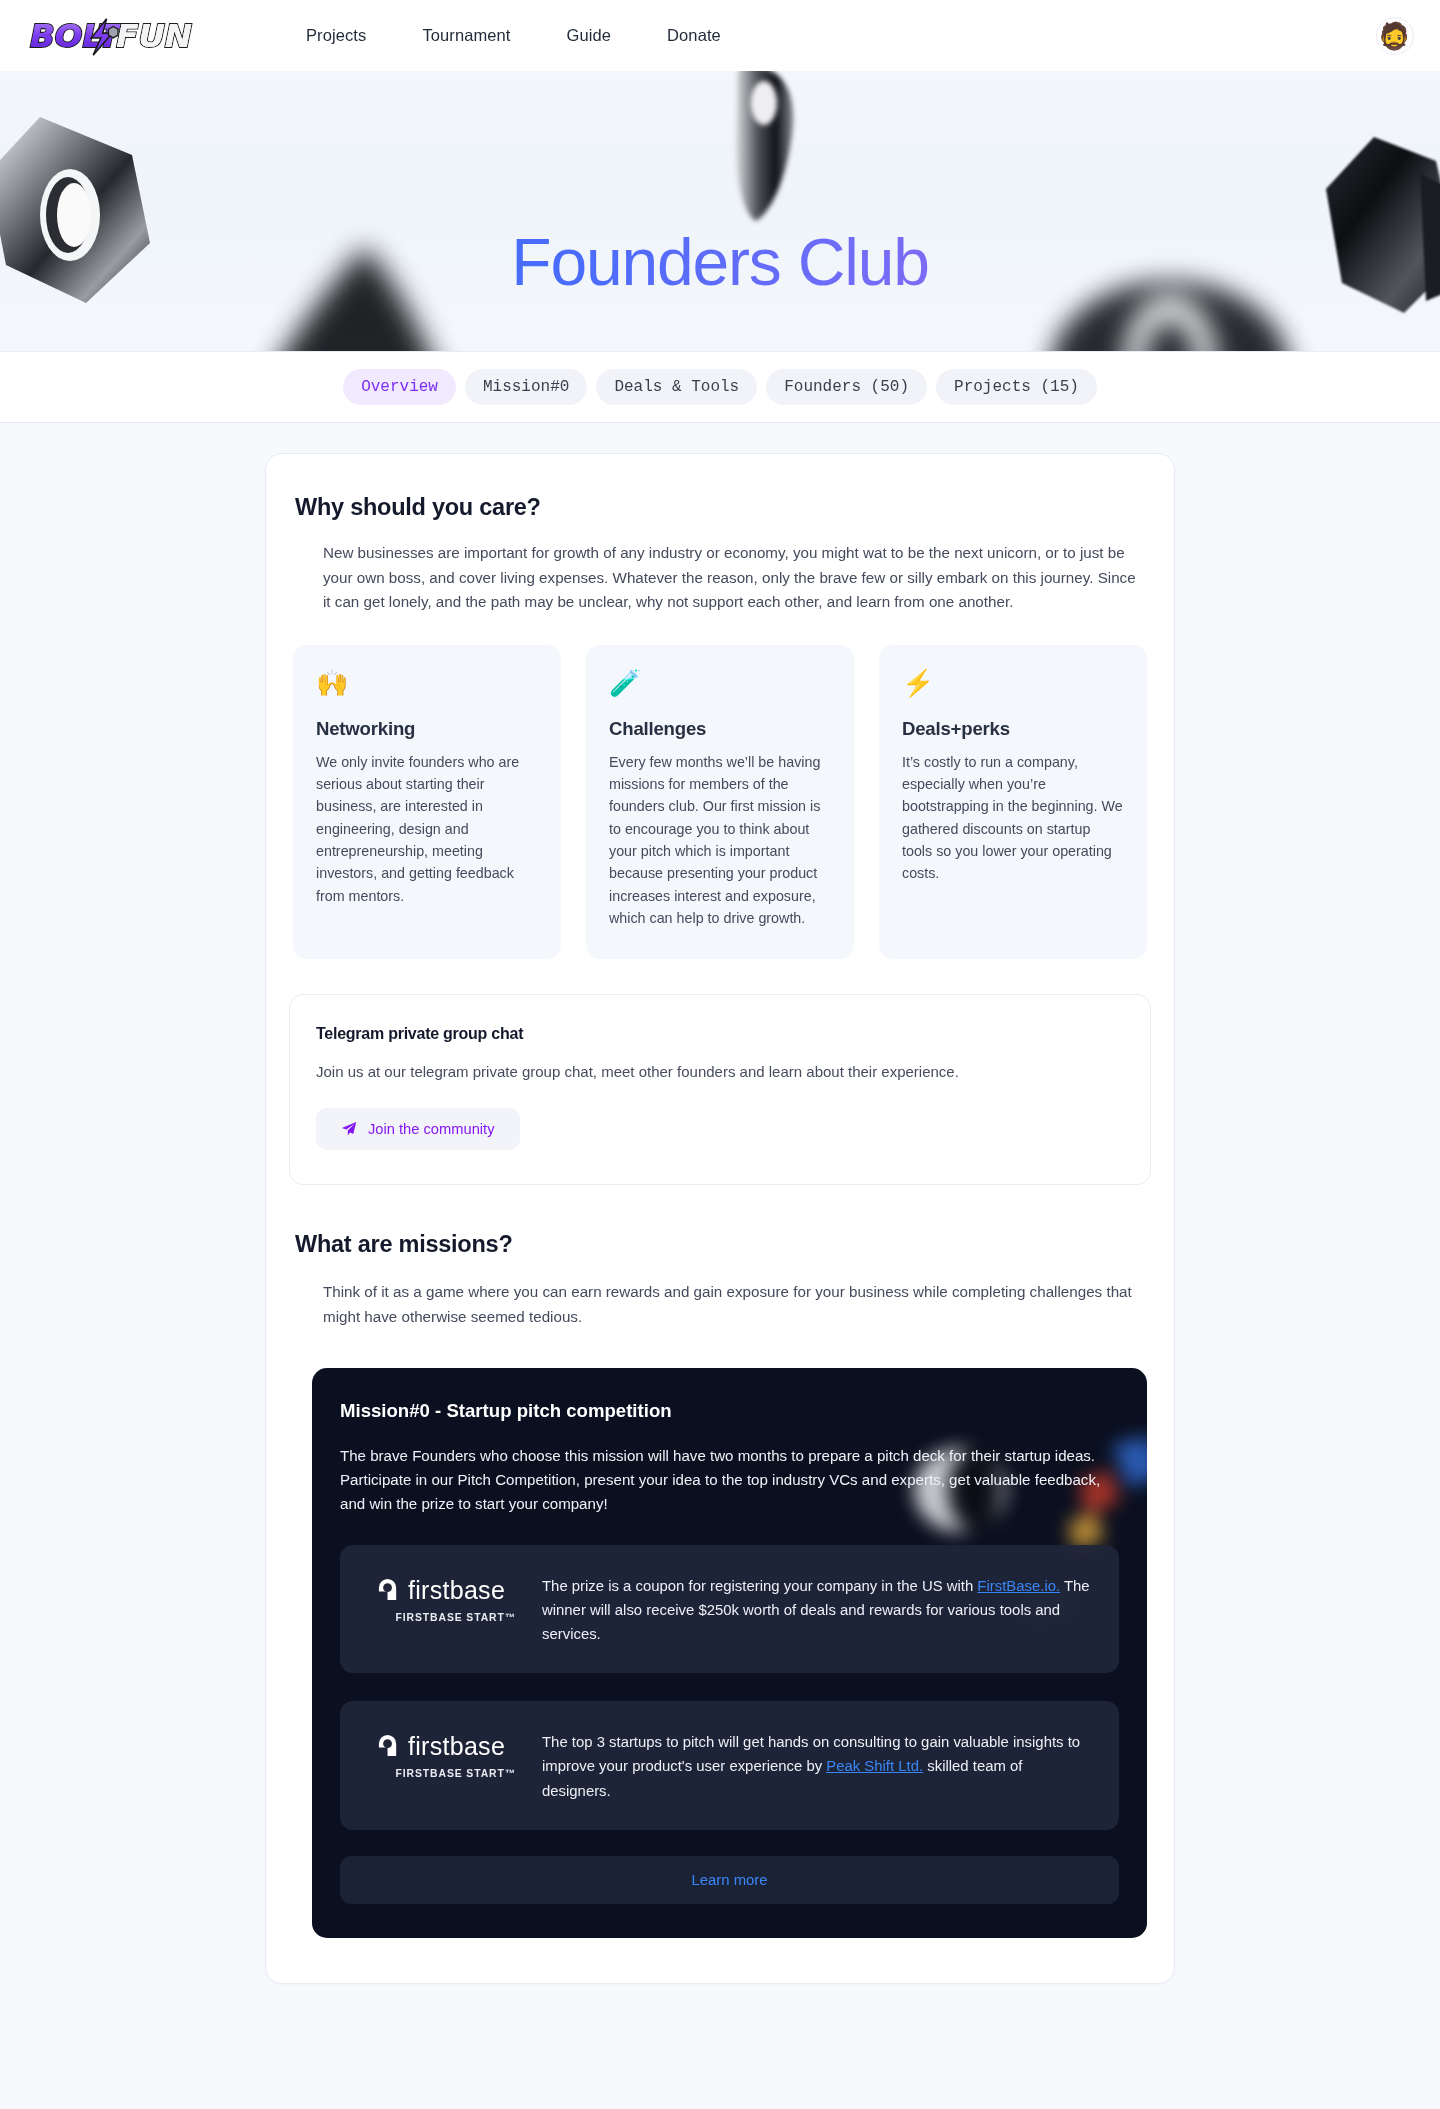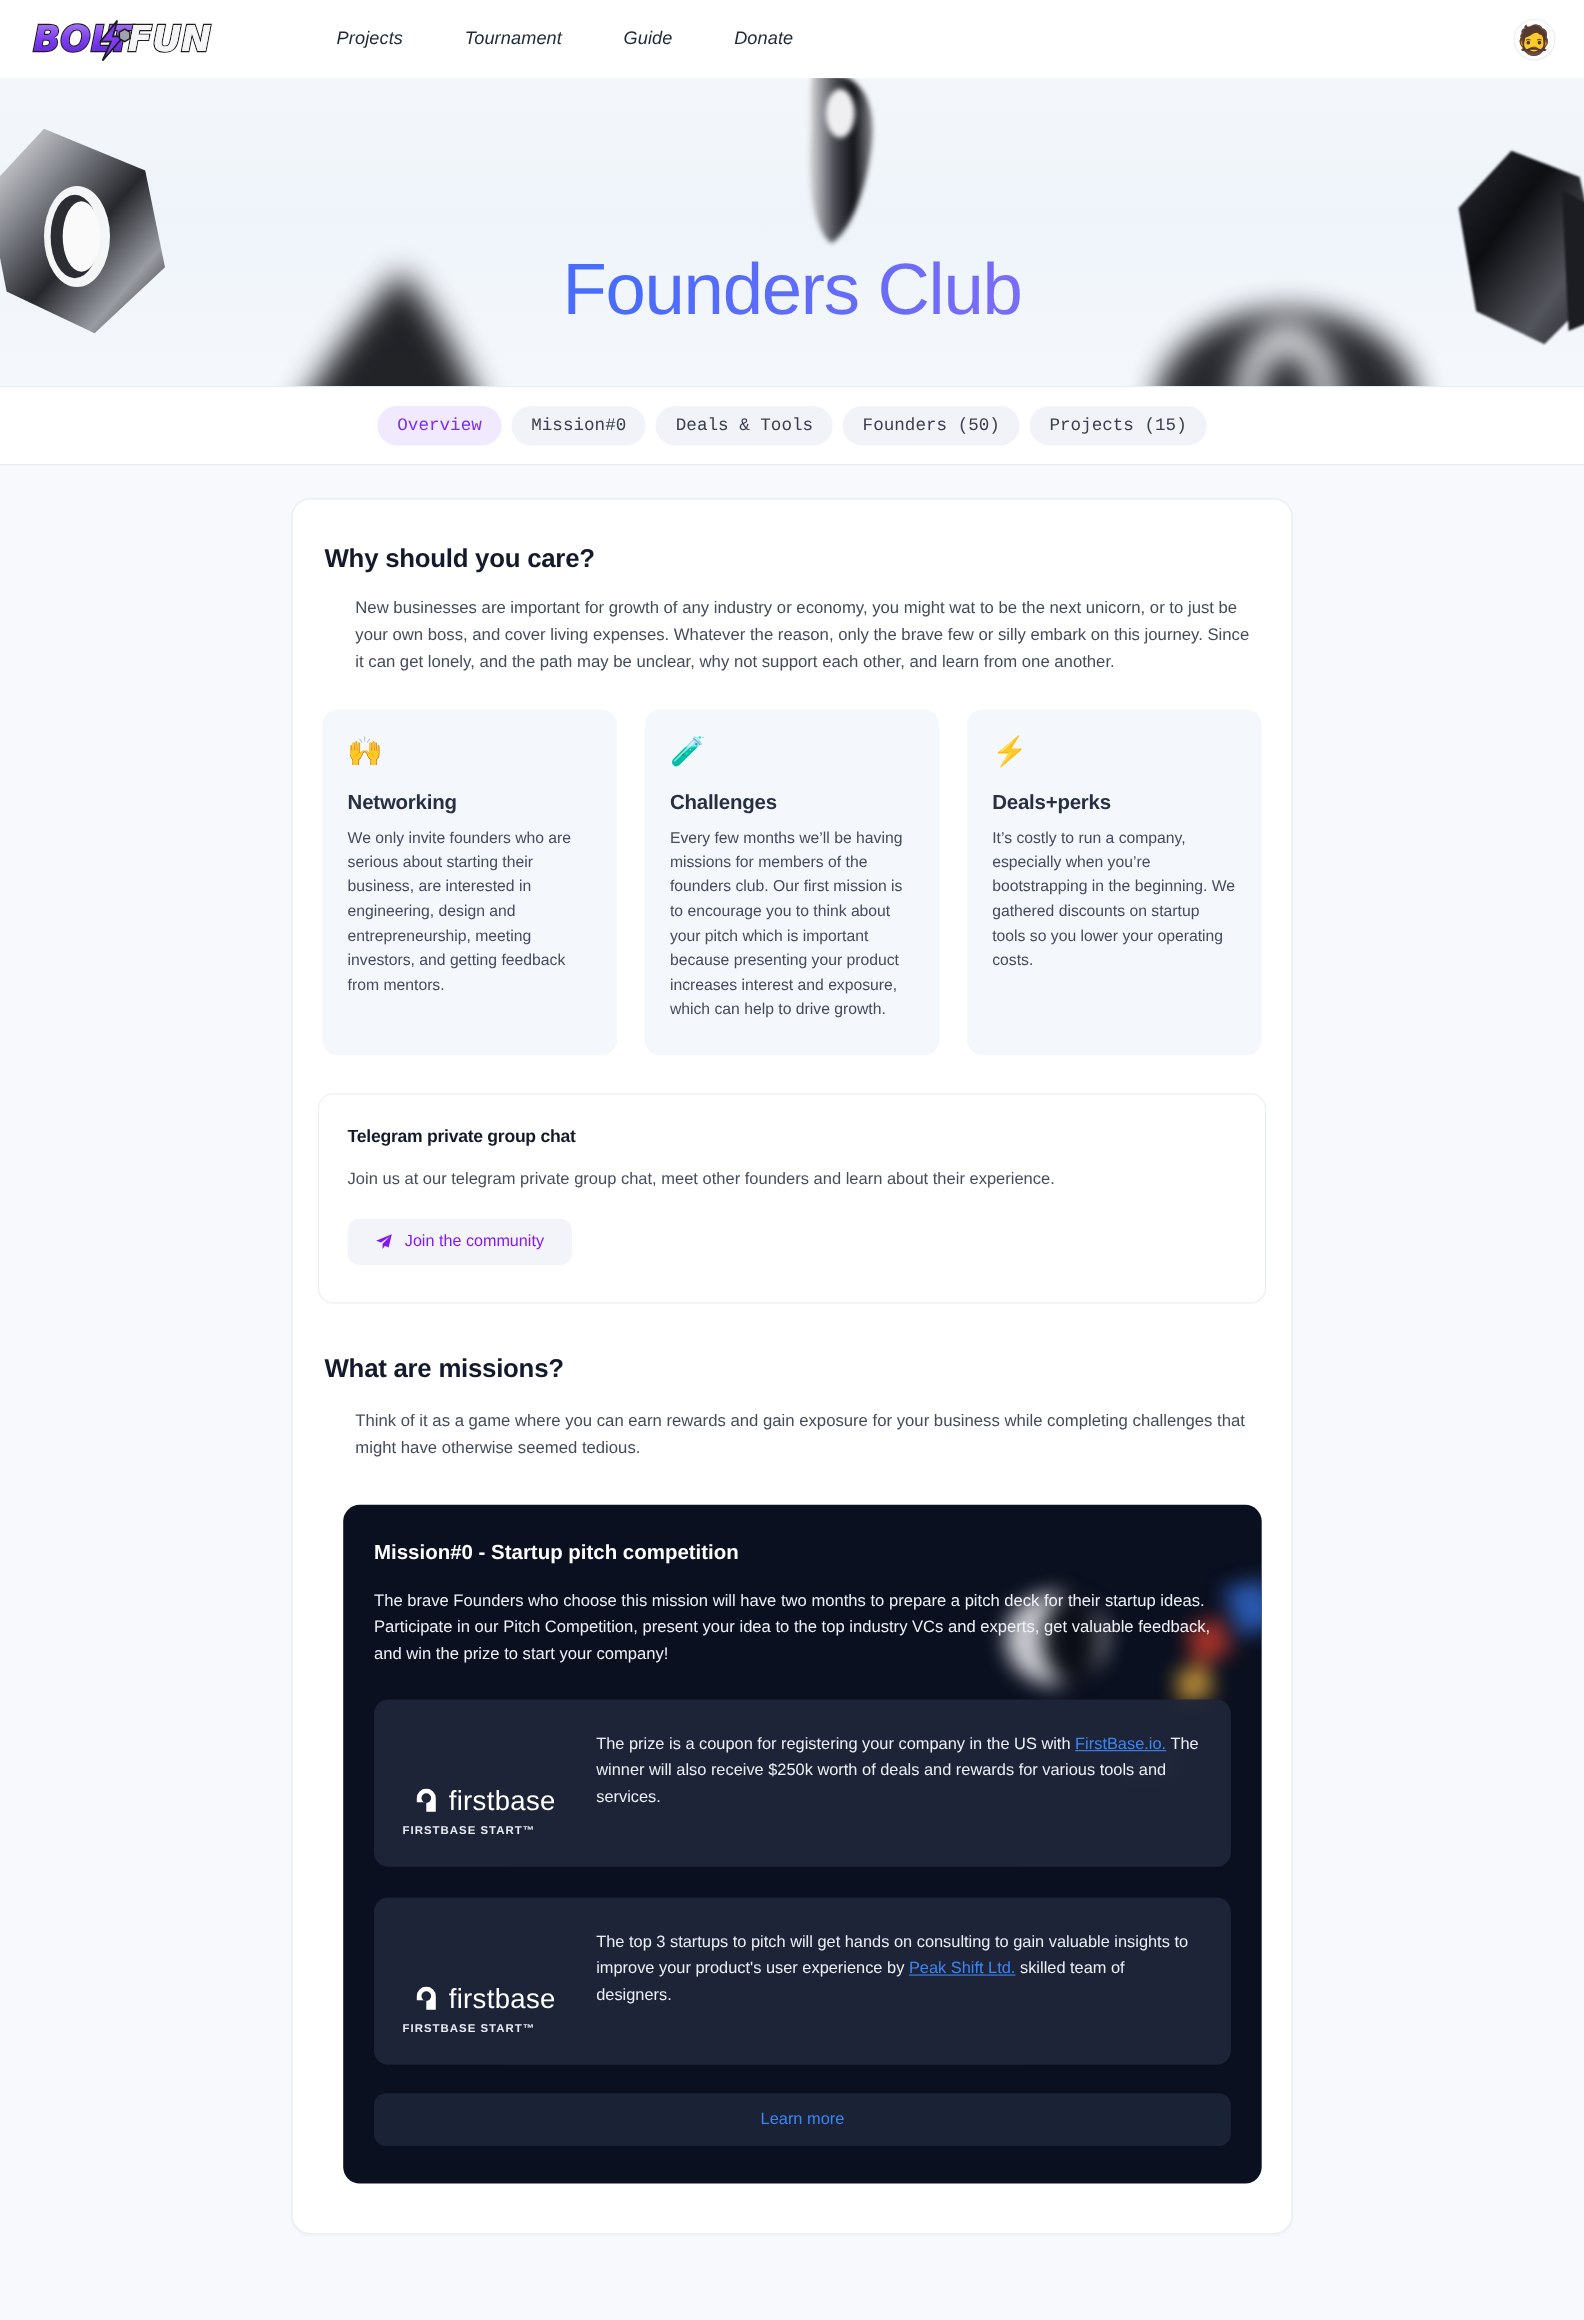--- a/index.html
+++ b/index.html
@@ -16,21 +16,21 @@
   .navbar {
     height: 71px;
     background: #ffffff;
     display: flex;
     align-items: center;
     padding: 0 26px 0 22px;
     position: relative;
     z-index: 40;
   }
   .logo { width: 196px; height: 46px; flex: 0 0 auto; margin-right: 60px; display:block; }
-  .nav-links { display: flex; align-items: center; gap: 0px; font-style: italic; }
+  .nav-links { display: flex; align-items: center; gap: 0px; }
   .nav-link {
     font-size: 16.5px;
     color: #1f2937;
     padding: 8px 28px;
     text-decoration: none;
     white-space: nowrap;
     cursor: pointer;
     letter-spacing: .1px;
   }
   .nav-spacer { flex: 1 1 auto; }
@@ -189,21 +189,21 @@
   .prize {
     position: relative; z-index: 3;
     margin-top: 28px;
     background: rgba(32,38,58,.92);
     border-radius: 13px;
     padding: 27px 26px;
     display: flex;
     align-items: flex-start;
     gap: 26px;
   }
-  .fb-logo { width: 150px; flex: 0 0 150px; padding-top: 6px; text-align: left; margin-top: 47px; }
+  .fb-logo { width: 150px; flex: 0 0 150px; padding-top: 6px; text-align: right; }
   .fb-row { display: flex; align-items: center; justify-content: center; gap: 8px; }
   .fb-mark { width: 23px; height: 23px; flex: 0 0 auto; }
   .fb-word { font-size: 25px; color: #fff; letter-spacing: .3px; font-weight: 400; line-height: 1; }
   .fb-sub { margin-top: 9px; font-size: 10.4px; letter-spacing: .9px; color: #e9ecf3; font-weight: 700; }
   .prize-text { font-size: 14.9px; line-height: 1.62; color: #eceff6; flex: 1 1 auto; padding-top: 2px; }
   .link-blue { color: #3b86f7; }
   .learn {
     position: relative; z-index: 3;
     display: block; width: 100%;
     margin-top: 26px;

